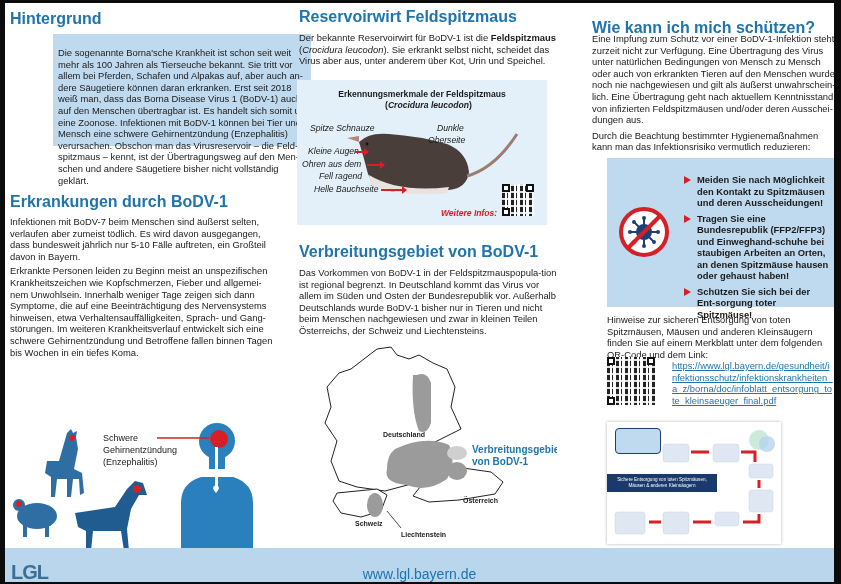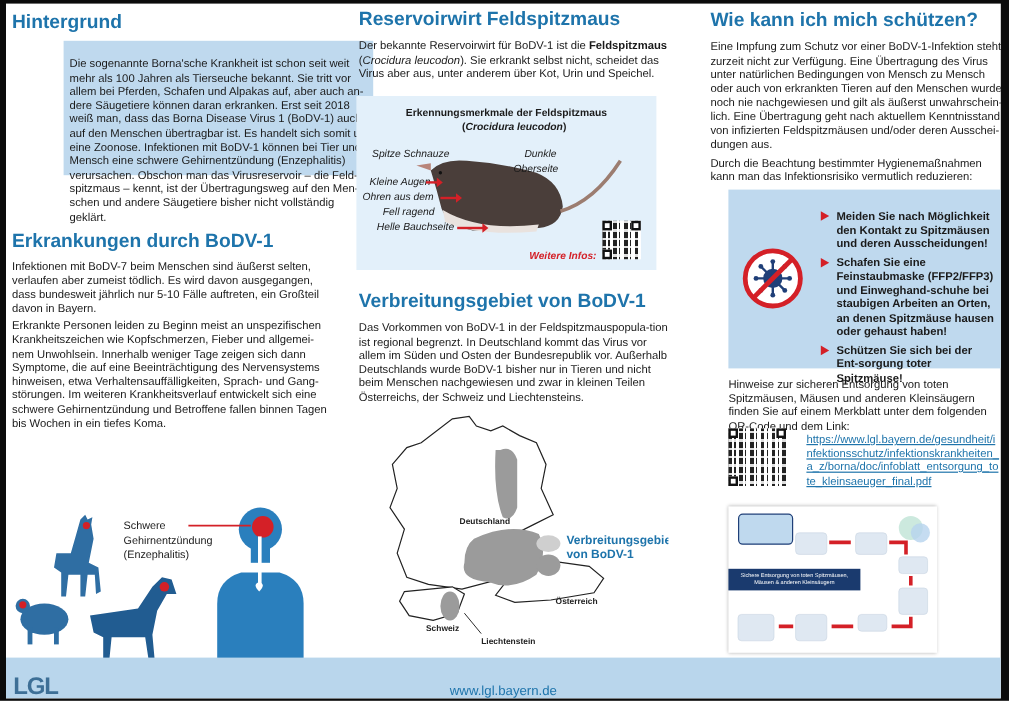--- a/index.html
+++ b/index.html
@@ -9,21 +9,21 @@
   .col { position: absolute; top: 0; }
   .col1 { left: 0; width: 272px; }
   .col2 { left: 292px; width: 262px; }
   .col3 { left: 575px; width: 254px; }
   h2 { margin: 0; color: #1e74ab; font-weight: bold; font-size: 16px; line-height: 19px; }
   p { margin: 0; font-size: 9.4px; line-height: 11.6px; }
   .bluebox { background: #bfd9ee; }
   a.link { color: #1e74ab; text-decoration: underline; }
   .footer { position: absolute; left: 0; right: 0; bottom: 0; height: 34px; background: #b9d6ec; }
   .lgl { position: absolute; left: 6px; bottom: -2px; font-size: 20px; font-weight: bold; color: #3d6f96; letter-spacing: -1px; }
-  .url { position: absolute; left: 0; right: 0; bottom: 0; text-align: center; font-size: 11px; color: #1e74ab; }
+  .url { position: absolute; left: 0; right: 0; bottom: 0; text-align: center; font-size: 14px; color: #1e74ab; }
   .bullet { display: flex; gap: 6px; font-weight: bold; font-size: 9.4px; line-height: 11.5px; margin-bottom: 4px; }
   .tri { width: 0; height: 0; border-top: 4px solid transparent; border-bottom: 4px solid transparent; border-left: 7px solid #d42027; margin-top: 2px; flex: 0 0 auto; }
   .qr { position: absolute; background:
         repeating-linear-gradient(90deg, #222 0 3px, #fff 3px 5px, #222 5px 6px, #fff 6px 9px),
         #fff; }
   .qr::before { content: ""; position: absolute; inset: 0; background: repeating-linear-gradient(0deg, transparent 0 2px, rgba(255,255,255,.85) 2px 4px, transparent 4px 7px); }
   .qr .corner { position: absolute; width: 8px; height: 8px; border: 2px solid #111; background: #fff; box-sizing: border-box; z-index: 2; }
   .label-it { position: absolute; font-style: italic; font-size: 8.6px; color: #1a1a1a; }
   .arrow { position: absolute; height: 2px; background: #d42027; }
   .arrow::after { content: ""; position: absolute; right: -4px; top: -3px; border-top: 4px solid transparent; border-bottom: 4px solid transparent; border-left: 5px solid #d42027; }
@@ -135,21 +135,21 @@
       <text x="58" y="183" font-size="7" font-weight="bold" fill="#222" font-family="Liberation Sans, sans-serif">Schweiz</text>
       <line x1="90" y1="168" x2="104" y2="185" stroke="#222" stroke-width="0.8"></line>
       <text x="104" y="194" font-size="7" font-weight="bold" fill="#222" font-family="Liberation Sans, sans-serif">Liechtenstein</text>
       <ellipse cx="160" cy="110" rx="10" ry="7" fill="#cfcfcf"></ellipse>
       <text x="175" y="110" font-size="10" font-weight="bold" fill="#1e74ab" font-family="Liberation Sans, sans-serif">Verbreitungsgebiet</text>
       <text x="175" y="122" font-size="10" font-weight="bold" fill="#1e74ab" font-family="Liberation Sans, sans-serif">von BoDV-1</text>
     </svg>
   </div>
 
   <div class="col col3">
-    <h2 style="position:absolute;left:12px;top:5px;">Wie kann ich mich schützen?</h2>
+    <h2 style="position:absolute;left:12px;top:15px;">Wie kann ich mich schützen?</h2>
     <div style="position:absolute;left:12px;top:30px;width:244px;">
       <p style="margin-bottom:4px;">Eine Impfung zum Schutz vor einer BoDV-1-Infektion steht zurzeit nicht zur Verfügung. Eine Übertragung des Virus unter natürlichen Bedingungen von Mensch zu Mensch oder auch von erkrankten Tieren auf den Menschen wurde noch nie nachgewiesen und gilt als äußerst unwahrschein-lich. Eine Übertragung geht nach aktuellem Kenntnisstand von infizierten Feldspitzmäusen und/oder deren Ausschei-dungen aus.</p>
       <p>Durch die Beachtung bestimmter Hygienemaßnahmen kann man das Infektionsrisiko vermutlich reduzieren:</p>
     </div>
 
     <div class="bluebox" style="position:absolute;left:27px;top:155px;width:227px;height:149px;">
       <svg width="52" height="52" viewBox="0 0 52 52" style="position:absolute;left:11px;top:48px;">
         <circle cx="26" cy="26" r="23" fill="#ffffff" stroke="#d42027" stroke-width="4"></circle>
         <g fill="#1f3f78">
           <circle cx="26" cy="26" r="8"></circle>
@@ -170,21 +170,21 @@
         </g>
         <line x1="10" y1="42" x2="42" y2="10" stroke="#d42027" stroke-width="4"></line>
       </svg>
       <div style="position:absolute;left:77px;top:16px;width:146px;">
         <div class="bullet">
             <span class="tri"></span>
             <span>Meiden Sie nach Möglichkeit den Kontakt zu Spitzmäusen und deren Ausscheidungen!</span>
           </div>
         <div class="bullet">
             <span class="tri"></span>
-            <span>Schafen Sie eine Feinstaubmaske (FFP2/FFP3) und Einweghand-schuhe bei staubigen Arbeiten an Orten, an denen Spitzmäuse hausen oder gehaust haben!</span>
+            <span>Tragen Sie eine Bundesrepublik (FFP2/FFP3) und Einweghand-schuhe bei staubigen Arbeiten an Orten, an denen Spitzmäuse hausen oder gehaust haben!</span>
           </div>
         <div class="bullet">
             <span class="tri"></span>
             <span>Schützen Sie sich bei der Ent-sorgung toter Spitzmäuse!</span>
           </div>
       </div>
     </div>
 
     <p style="position:absolute;left:27px;top:311px;width:226px;">Hinweise zur sicheren Entsorgung von toten Spitzmäusen, Mäusen und anderen Kleinsäugern finden Sie auf einem Merkblatt unter dem folgenden QR-Code und dem Link:</p>
     <div class="qr" style="left:27px;top:354px;width:48px;height:48px;">

